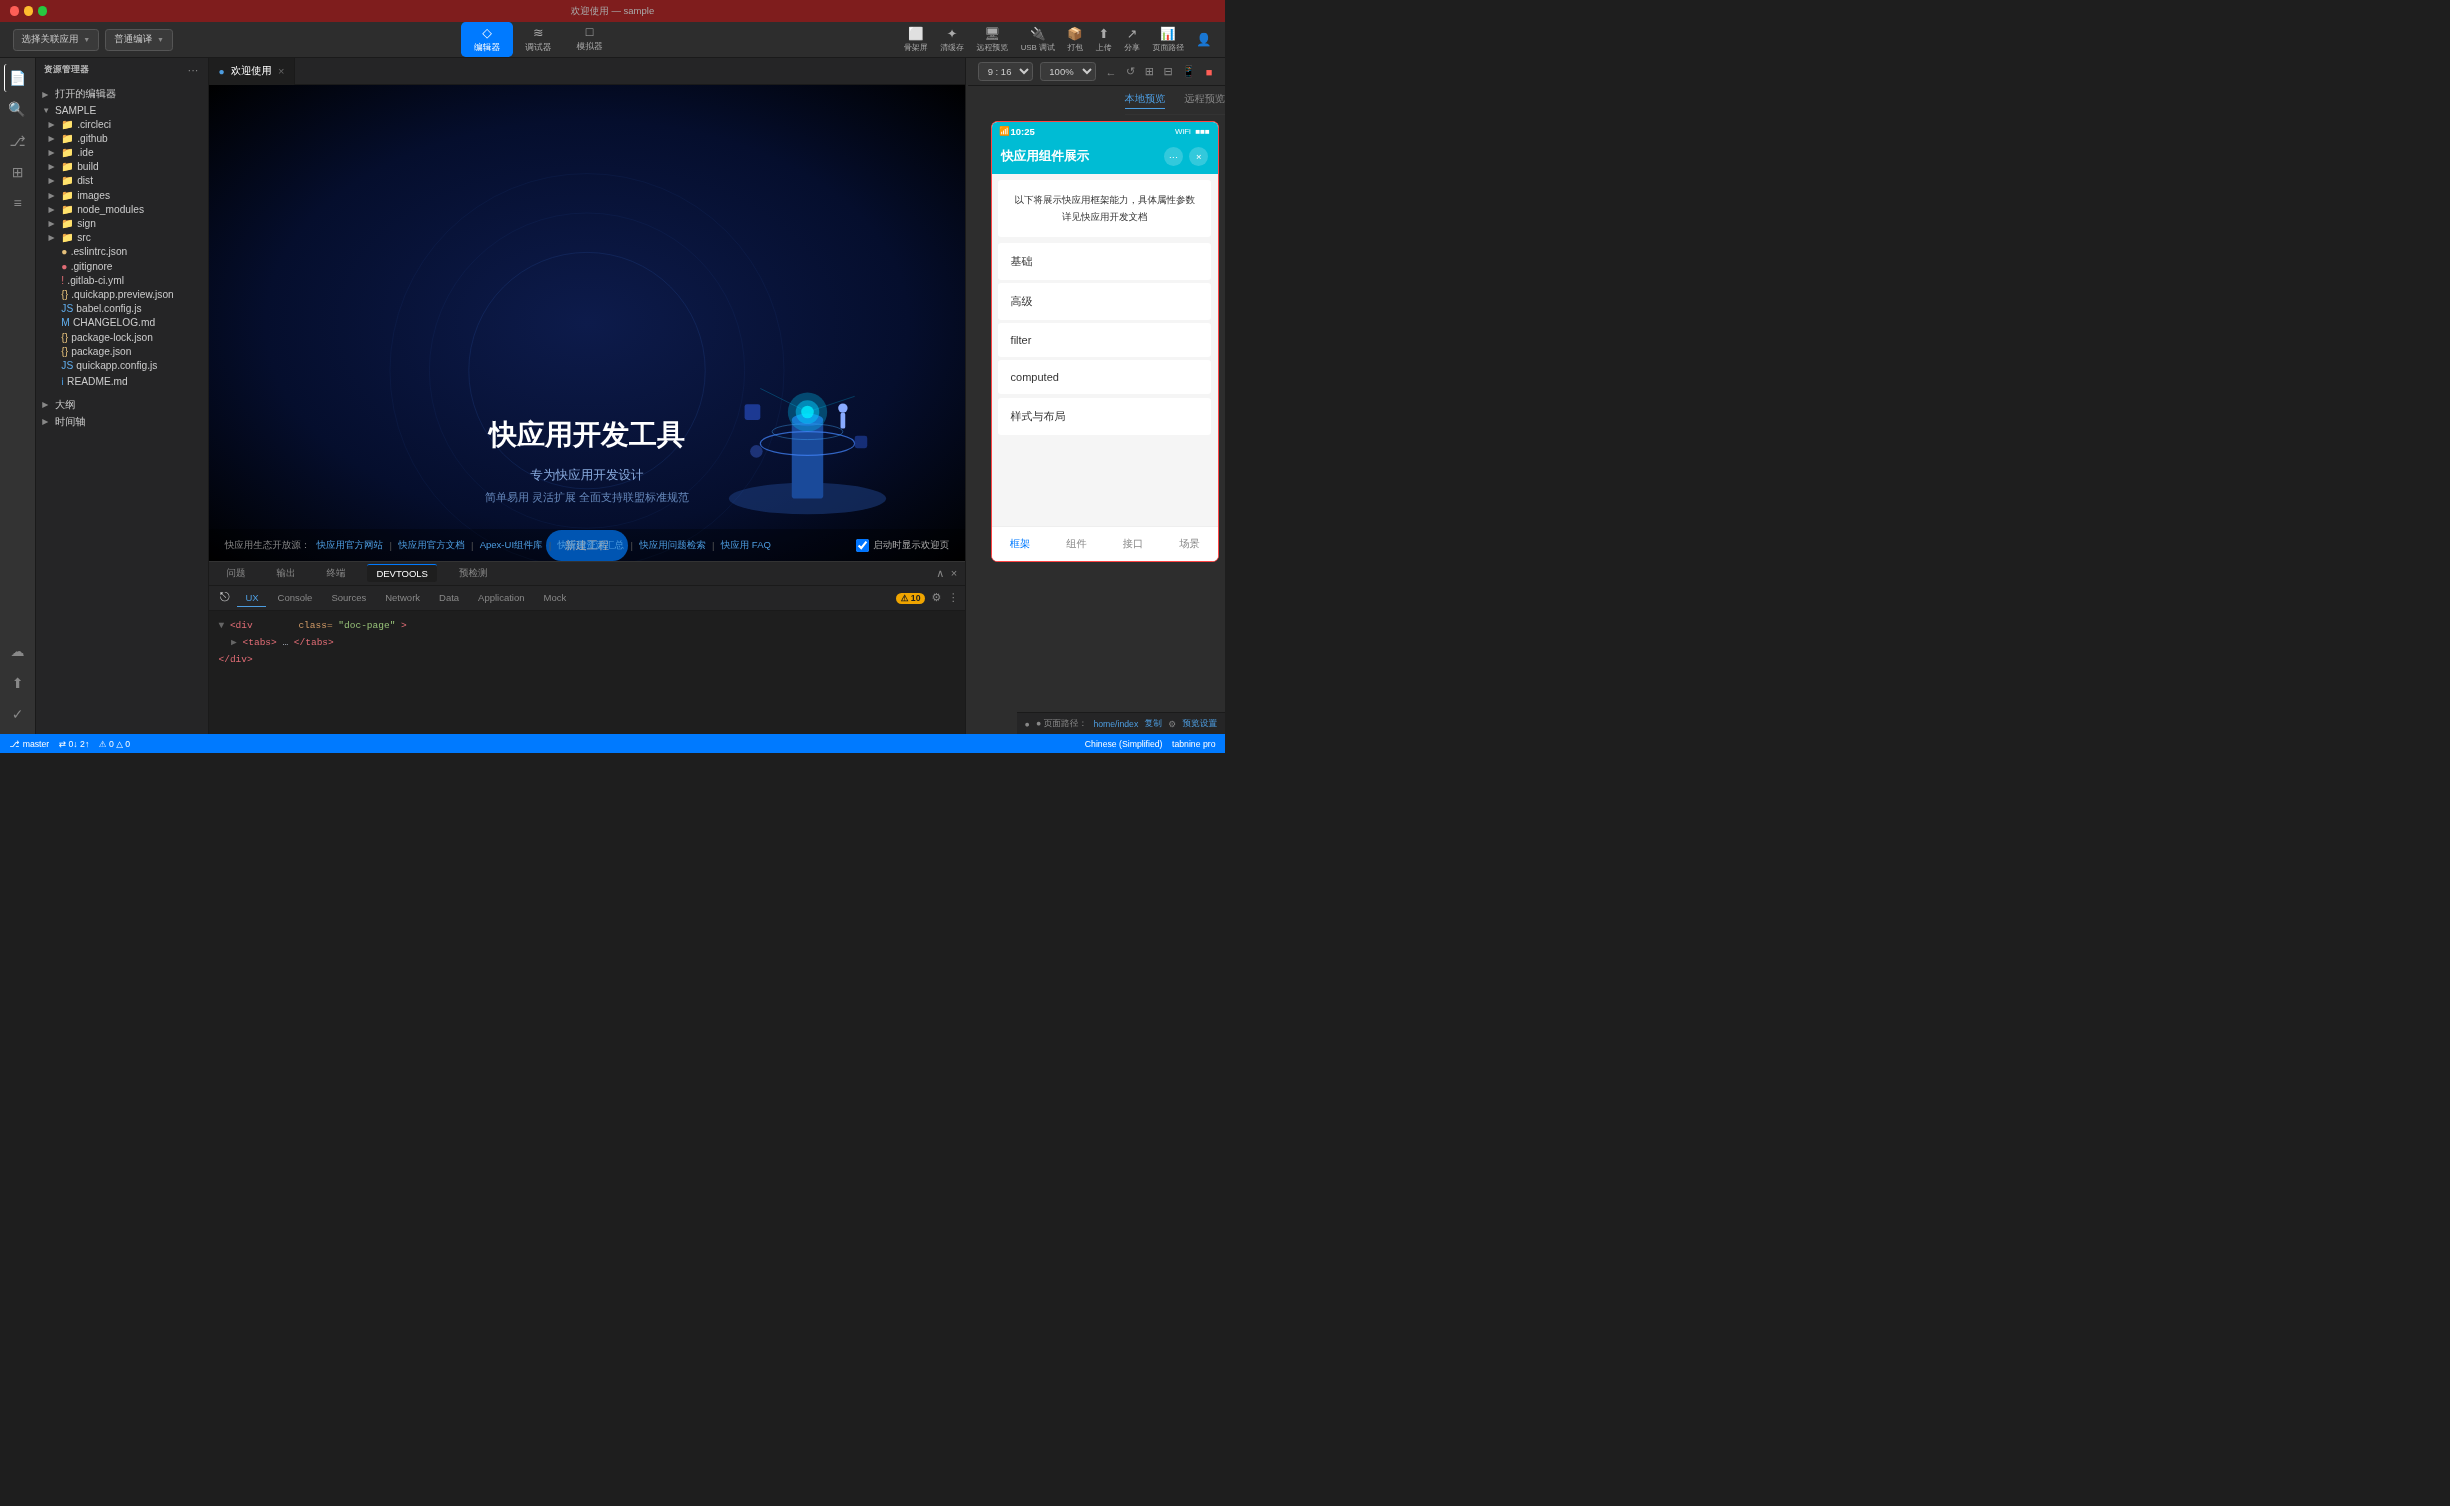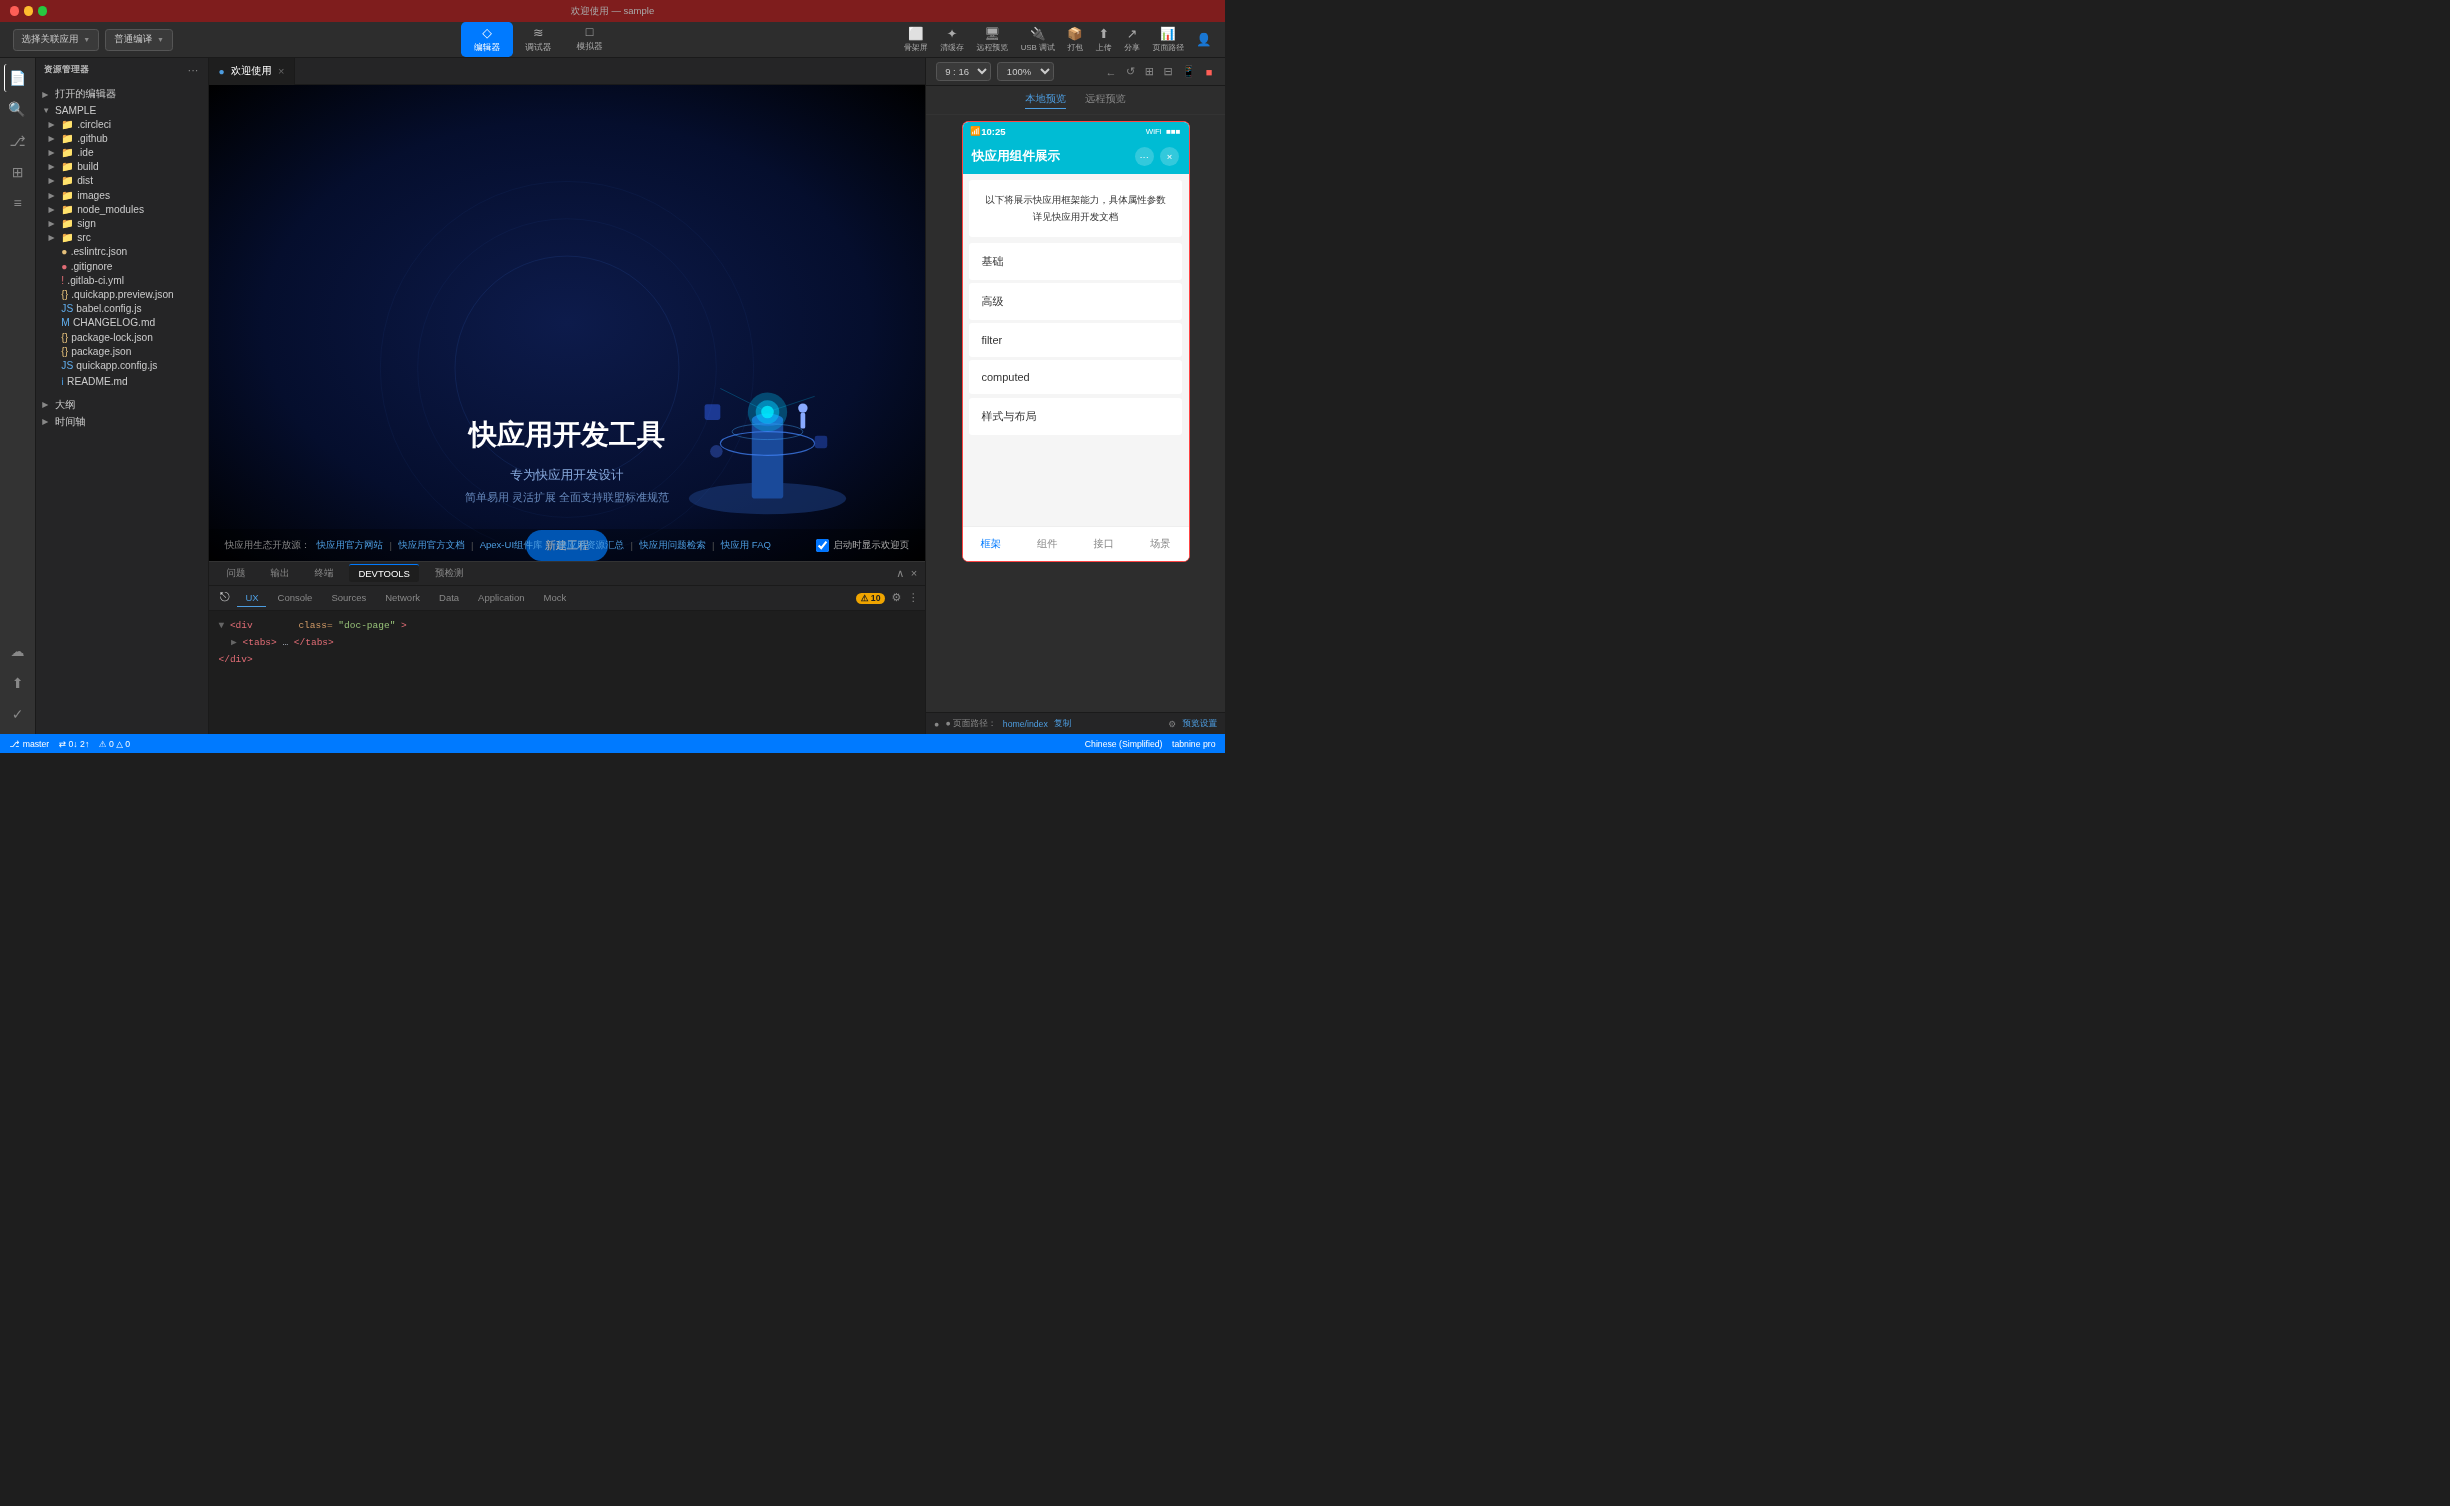--- a/index.html
+++ b/index.html
@@ -329,21 +329,21 @@
       border-top: 0.8px solid #333;
       display: flex;
       flex-direction: column;
     }
     .panel-tabs {
       height: 23.6px;
       background: #252526;
       display: flex;
       align-items: center;
       padding: 0 7.9px;
-      gap: 6px;
+      gap: 12px;
       border-bottom: 0.8px solid #1a1a1a;
     }
     .panel-tab {
       padding: 3.2px 9.5px;
       font-size: 9.5px;
       color: #888;
       cursor: pointer;
       border-radius: 2.4px;
     }
     .panel-tab.active {
@@ -416,25 +416,26 @@
       background: #f0a500;
       color: #1e1e1e;
       border-radius: 7.9px;
       padding: 0.8px 4.7px;
       font-size: 8.7px;
       font-weight: bold;
     }
 
     
     .right-panel {
-      width: 300px;
+      width: 260px;
       background: #2d2d2d;
       border-left: 0.8px solid #1a1a1a;
       display: flex;
       flex-direction: column;
+      align-items: flex-end;
     }
     .right-panel-header {
       height: 28px;
       background: #2d2d2d;
       display: flex;
       align-items: center;
       padding: 0 9.5px;
       gap: 6.3px;
       border-bottom: 0.8px solid #1a1a1a;
     }

